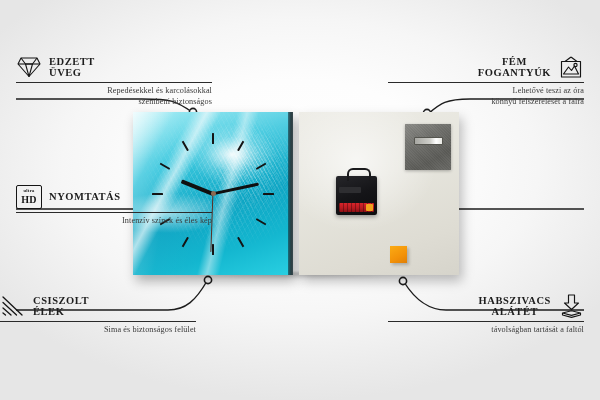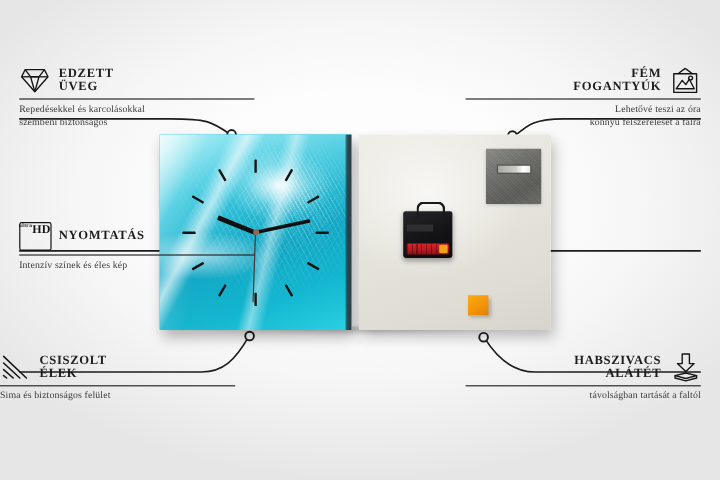--- a/index.html
+++ b/index.html
@@ -50,36 +50,36 @@
   }
   .feature .t1, .feature .t2 {
     display: block;
     font-size: 10.5px;
     letter-spacing: 0.55px;
     color: #1d1d1d;
     font-weight: 700;
     white-space: nowrap;
   }
   .feature.left .titles { text-align: left; }
-  .feature.right .titles { text-align: right; }
+  .feature.right .titles { text-align: center; }
 
   .feature .rule {
     height: 1px;
     background: #2a2a2a;
     width: 100%;
   }
   .feature .sub {
     margin-top: 3px;
     font-size: 8.2px;
     line-height: 1.32;
     color: #3a3a3a;
     font-weight: 400;
     letter-spacing: 0.1px;
   }
-  .feature.left .sub { text-align: left; }
+  .feature.left .sub { text-align: right; }
   .feature.right .sub { text-align: right; }
   .feature .sub span { display: block; white-space: nowrap; }
 
   .icon {
     width: 26px;
     height: 26px;
     flex: 0 0 26px;
     display: flex;
     align-items: center;
     justify-content: center;
@@ -370,21 +370,21 @@
     <div class="rule"></div>
     <div class="sub">
       <span>Repedésekkel és karcolásokkal</span>
       <span>szembeni biztonságos</span>
     </div>
   </div>
 
   <div class="feature left" id="feat-hd-print">
     <div class="head">
       <span class="icon">
-        <span style="display:flex;flex-direction:row;align-items:flex-start;justify-content:center;
+        <span style="display:flex;flex-direction:column;align-items:center;justify-content:center;
                      width:25px;height:22px;border:1.2px solid currentColor;border-radius:2px;line-height:1;">
           <span style="font-size:4.6px;letter-spacing:0.3px;font-weight:700;">ultra</span>
           <span style="font-size:10px;font-weight:700;letter-spacing:0.2px;margin-top:1px;">HD</span>
         </span>
       </span>
       <span class="titles">
         <span class="t2">NYOMTATÁS</span>
       </span>
     </div>
     <div class="rule"></div>

